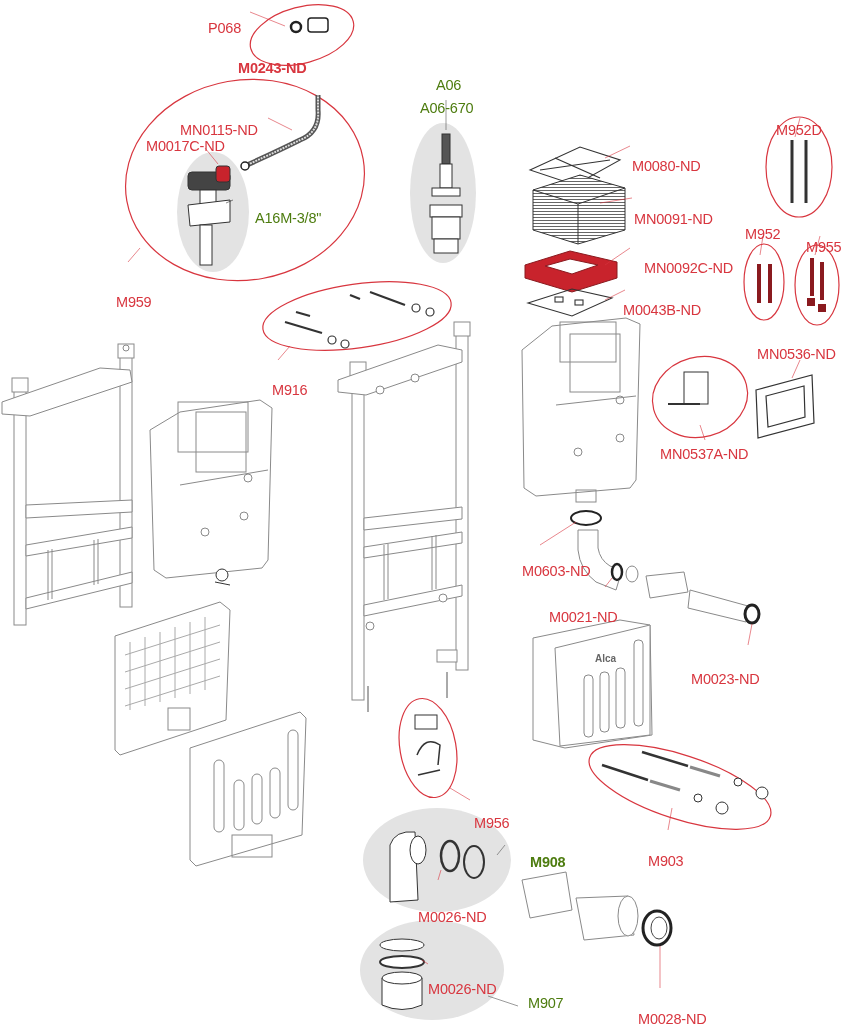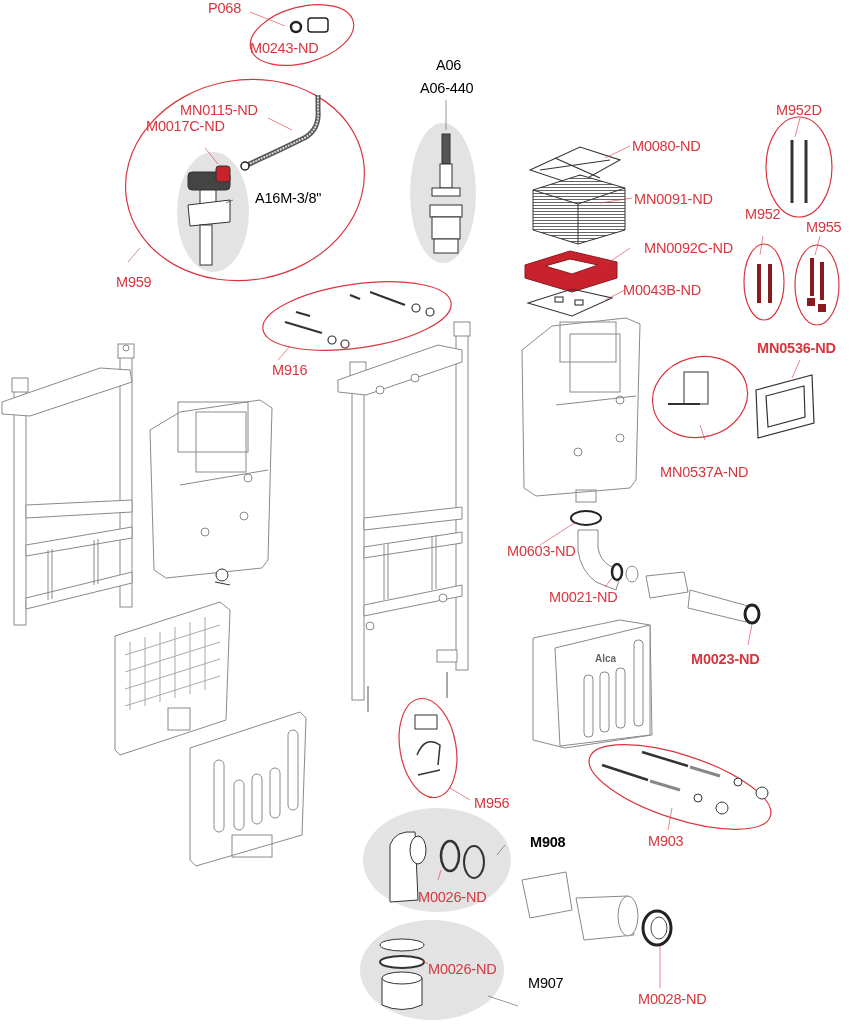--- a/index.html
+++ b/index.html
@@ -1,21 +1,21 @@
 <!DOCTYPE html>
 <html><head>
 <meta charset="utf-8">
 <style>
   html, body { margin:0; padding:0; background:#ffffff; }
   body { width:850px; height:1024px; position:relative; overflow:hidden;
          font-family:"Liberation Sans", sans-serif; }
   #diagram { position:absolute; left:0; top:0; width:850px; height:1024px; }
-  .lbl { position:absolute; font-size:14.5px; line-height:16px; white-space:nowrap; letter-spacing:-0.2px; }
+  .lbl { position:absolute; font-size:14.5px; line-height:16px; white-space:nowrap; letter-spacing:-0.2px;margin-top:20px; }
   .lbl.red { color:#d8363f; }
-  .lbl.dark { color:#000000; }
+  .lbl.dark { color:#4d7c0f; }
   .lbl.clickable { cursor:pointer; }
   svg text { font-family:"Liberation Sans", sans-serif; }
 </style>
 </head>
 <body>
 
 <div id="diagram">
 <svg width="850" height="1024" viewBox="0 0 850 1024" xmlns="http://www.w3.org/2000/svg">
   <defs>
     <pattern id="hatch" width="3" height="3" patternUnits="userSpaceOnUse">
@@ -297,46 +297,46 @@
     <line x1="605" y1="265" x2="630" y2="248"></line>
     <line x1="605" y1="300" x2="625" y2="290"></line>
     <line x1="540" y1="545" x2="576" y2="522"></line>
     <line x1="605" y1="587" x2="612" y2="578"></line>
     <line x1="748" y1="645" x2="752" y2="624"></line>
   </g>
 </svg>
 
 
 <div class="lbl red clickable" style="left:208px;top:0px;">P068</div>
-<div class="lbl red clickable" style="left:250px;top:40px;">M0243-ND</div>
+<div class="lbl red clickable" style="left:238px;top:40px;font-weight:bold;">M0243-ND</div>
 <div class="lbl red clickable" style="left:180px;top:102px;">MN0115-ND</div>
 <div class="lbl red clickable" style="left:146px;top:118px;">M0017C-ND</div>
 <div class="lbl dark clickable" style="left:255px;top:190px;">A16M-3/8"</div>
 <div class="lbl red clickable" style="left:116px;top:274px;">M959</div>
 
 <div class="lbl dark clickable" style="left:436px;top:57px;">A06</div>
-<div class="lbl dark clickable" style="left:420px;top:80px;">A06-440</div>
+<div class="lbl dark clickable" style="left:420px;top:80px;">A06-670</div>
 
 <div class="lbl red clickable" style="left:632px;top:138px;text-align:right;">M0080-ND</div>
 <div class="lbl red clickable" style="left:634px;top:191px;">MN0091-ND</div>
 <div class="lbl red clickable" style="left:644px;top:240px;">MN0092C-ND</div>
 <div class="lbl red clickable" style="left:623px;top:282px;">M0043B-ND</div>
 
 <div class="lbl red clickable" style="left:776px;top:102px;">M952D</div>
 <div class="lbl red clickable" style="left:745px;top:206px;">M952</div>
 <div class="lbl red clickable" style="left:806px;top:219px;">M955</div>
 
 <div class="lbl red clickable" style="left:272px;top:362px;">M916</div>
 
-<div class="lbl red clickable" style="left:757px;top:340px;font-weight:bold;">MN0536-ND</div>
-<div class="lbl red clickable" style="left:660px;top:464px;text-align:center;">MN0537A-ND</div>
-
-<div class="lbl red clickable" style="left:507px;top:543px;">M0603-ND</div>
+<div class="lbl red clickable" style="left:757px;top:326px;">MN0536-ND</div>
+<div class="lbl red clickable" style="left:660px;top:426px;text-align:center;">MN0537A-ND</div>
+
+<div class="lbl red clickable" style="left:522px;top:543px;">M0603-ND</div>
 <div class="lbl red clickable" style="left:549px;top:589px;">M0021-ND</div>
-<div class="lbl red clickable" style="left:691px;top:651px;font-weight:bold;">M0023-ND</div>
+<div class="lbl red clickable" style="left:691px;top:651px;">M0023-ND</div>
 
 <div class="lbl red clickable" style="left:474px;top:795px;">M956</div>
 <div class="lbl red clickable" style="left:648px;top:833px;">M903</div>
 
 <div class="lbl dark clickable" style="left:530px;top:834px;font-weight:bold;">M908</div>
 <div class="lbl red clickable" style="left:418px;top:889px;">M0026-ND</div>
 <div class="lbl red clickable" style="left:428px;top:961px;">M0026-ND</div>
 <div class="lbl dark clickable" style="left:528px;top:975px;">M907</div>
 <div class="lbl red clickable" style="left:638px;top:991px;">M0028-ND</div>
 </div>

